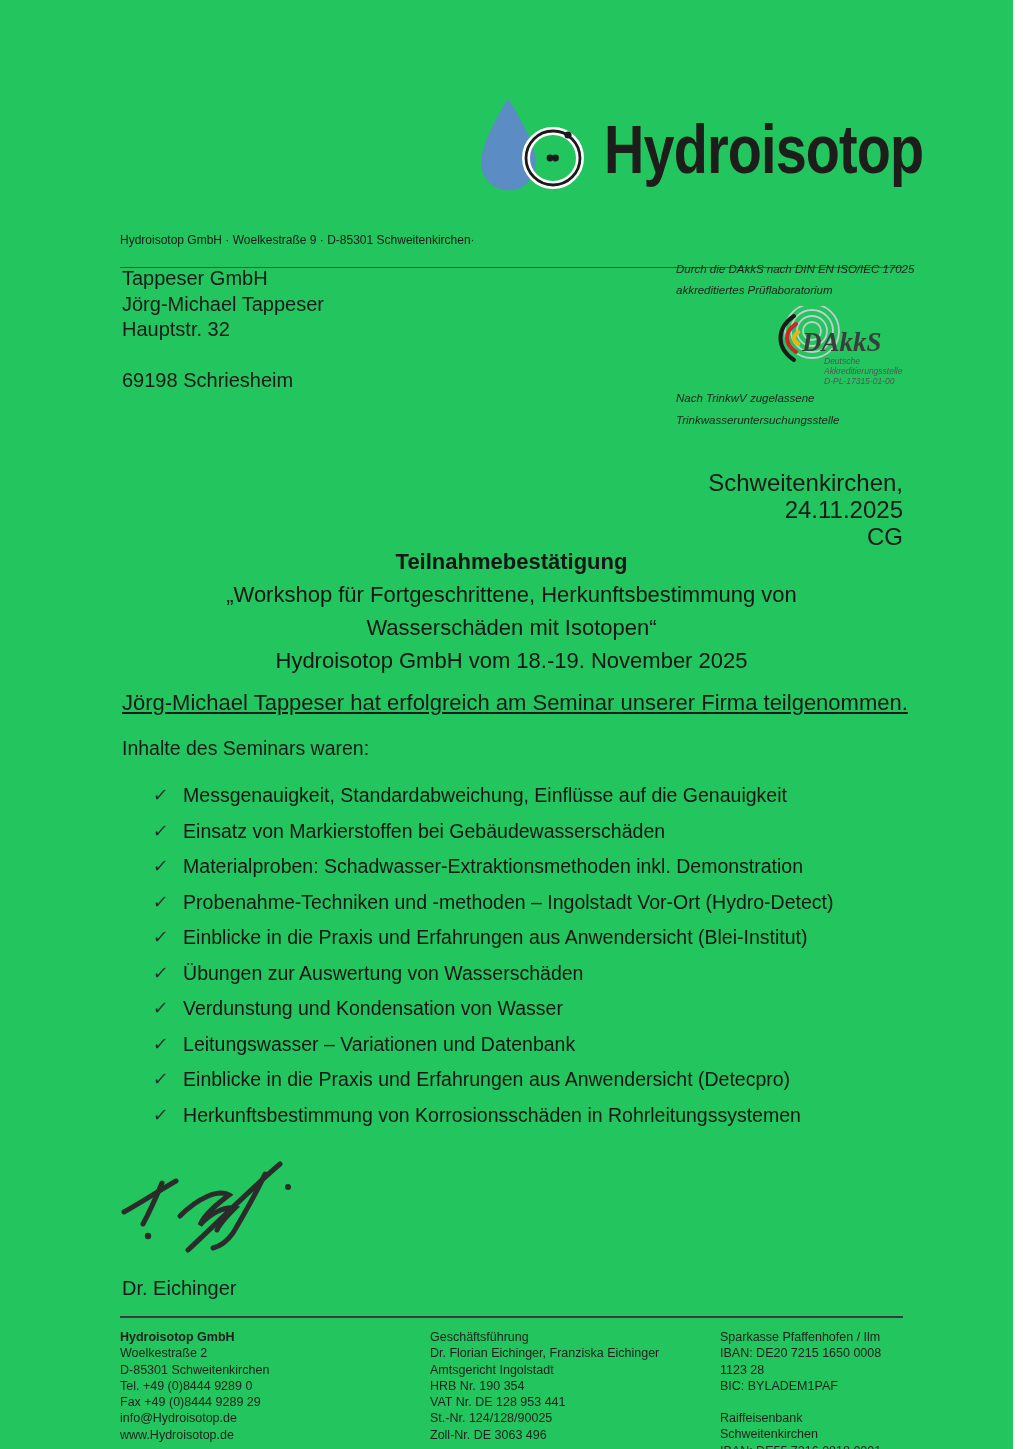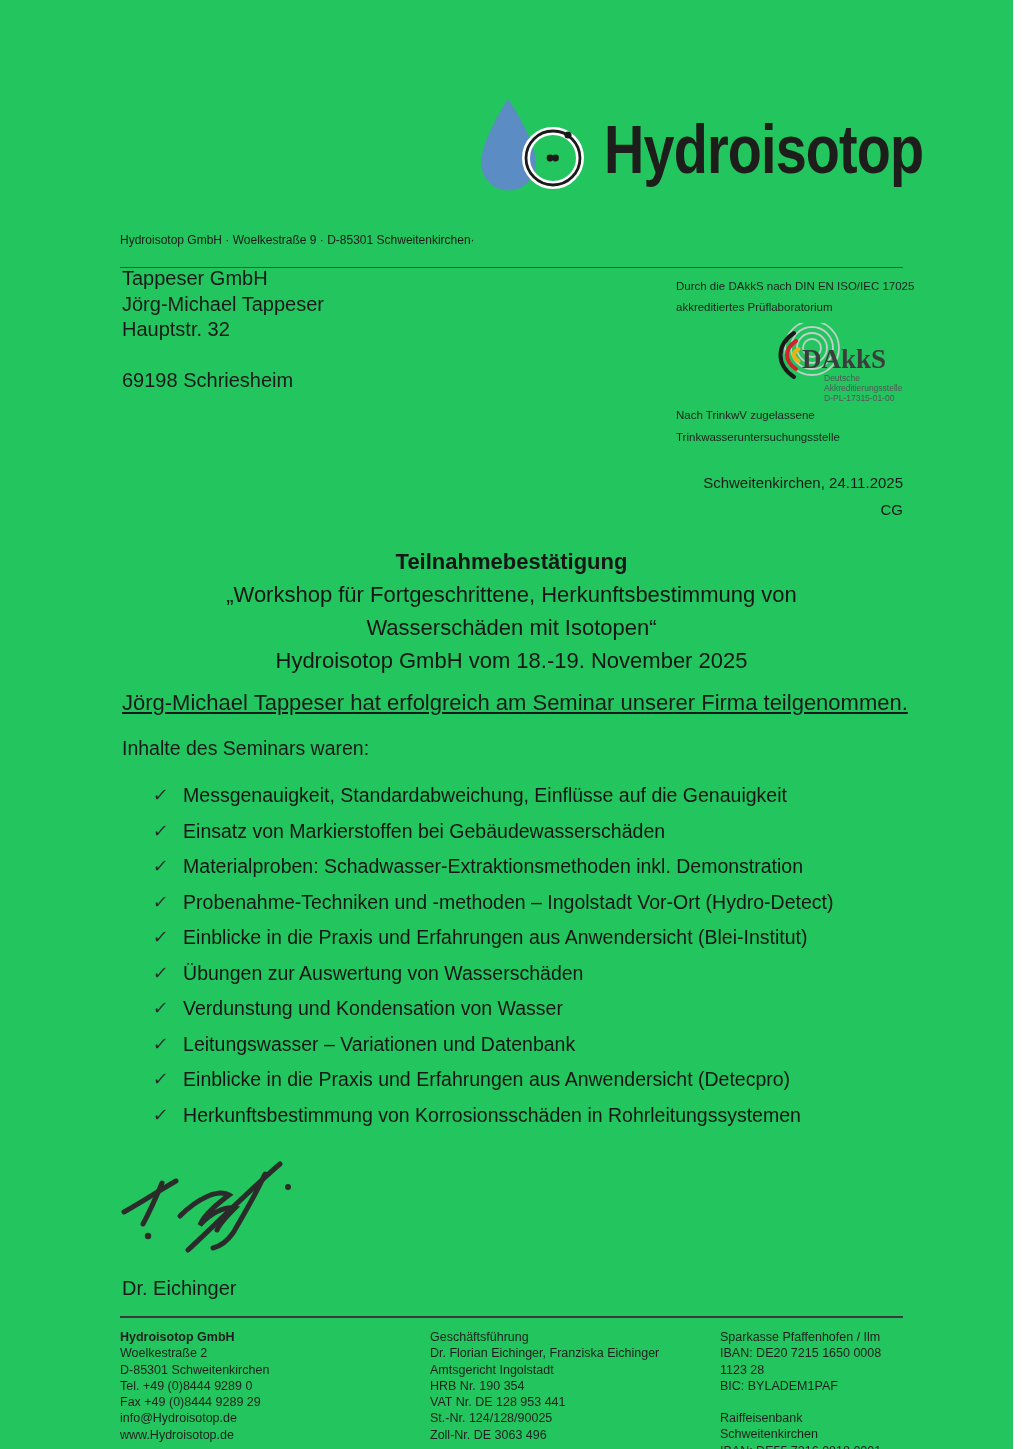--- a/index.html
+++ b/index.html
@@ -41,33 +41,33 @@
   }
 
   
   .recipient {
     left: 122px; top: 266px;
     font-size: 20px; line-height: 25.5px;
   }
   .recipient .city { margin-top: 25px; }
 
   
-  .accreditation { left: 676px; top: 277px; width: 234px; height: 178px; }
+  .accreditation { left: 676px; top: 260px; width: 234px; height: 178px; font-style: italic; }
   .acc-small { position: absolute; left: 0; font-size: 11.5px; line-height: 15px; color: #1f1f1f; white-space: nowrap; }
   .acc-l1 { top: 2px; }
   .acc-l2 { top: 23px; }
   .acc-l3 { top: 131px; }
   .acc-l4 { top: 153px; }
   .dakks-svg { position: absolute; left: 84px; top: 46px; }
 
   
   .dateline {
     left: 600px; top: 469px; width: 303px;
     text-align: right;
-    font-size: 15px; line-height: 27px;
+    font-size: 24px; line-height: 27px;
   }
 
   
   .title-block {
     left: 120px; top: 545px; width: 783px;
     text-align: center;
     font-size: 22px; line-height: 33px;
     color: #161616;
   }
   .title-block .main-title { font-weight: 700; }

